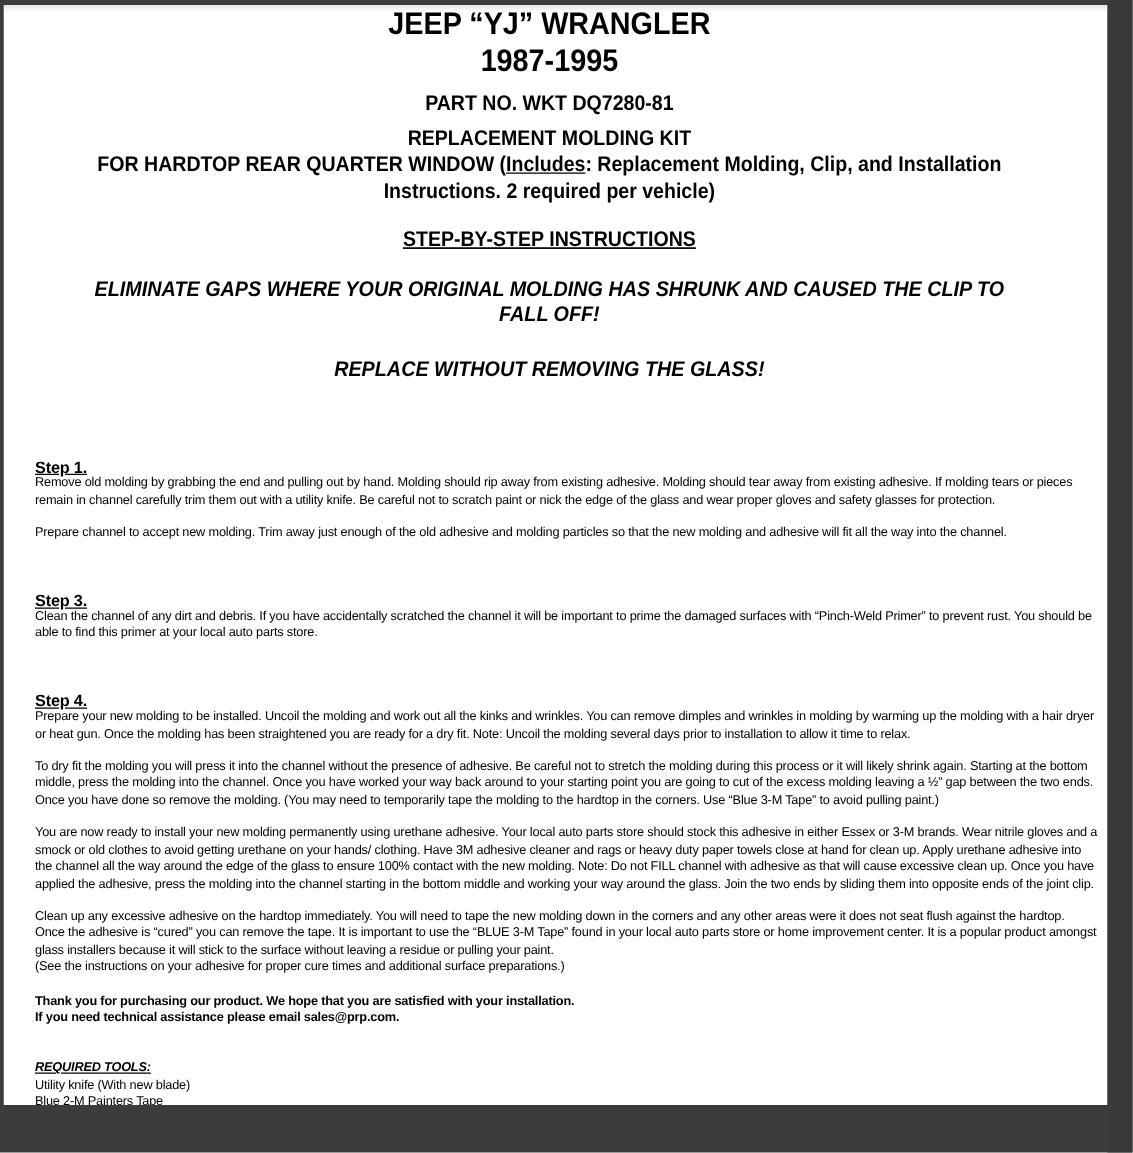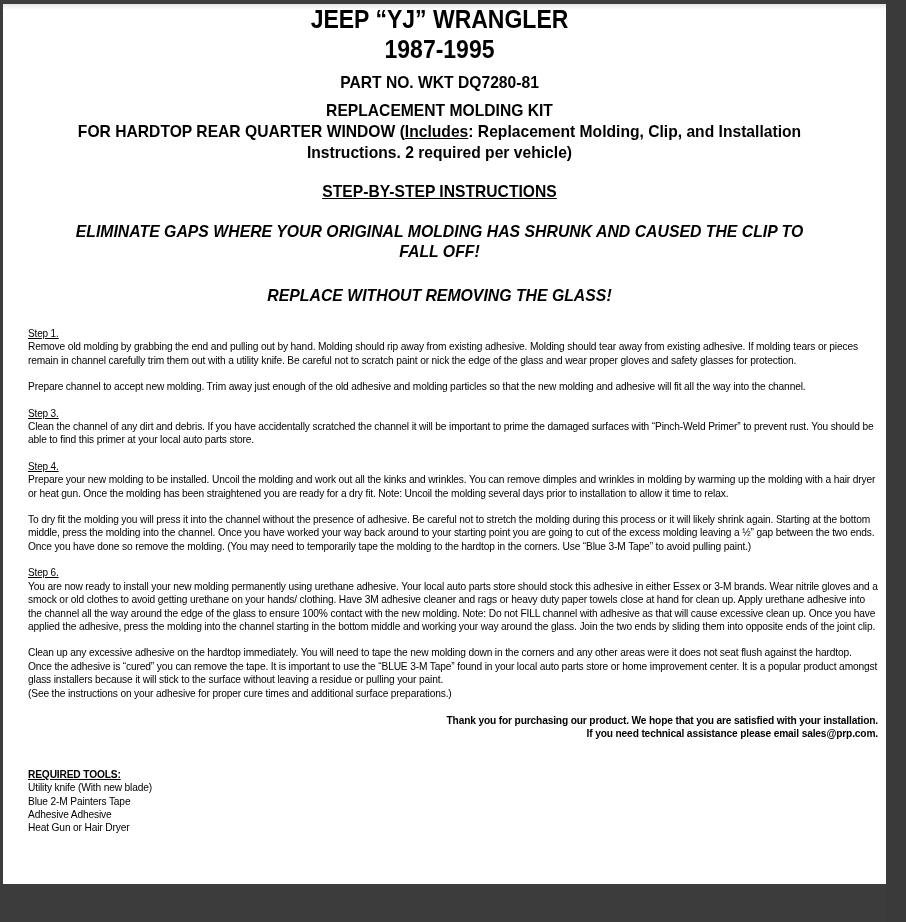--- a/index.html
+++ b/index.html
@@ -40,26 +40,27 @@
       transform:scaleX(0.93); transform-origin:center;
     }
     .u { text-decoration:underline; }
     .body-block {
       position:absolute; left:25px; width:850px;
       font-size:10.2px; line-height:13.4px;
       letter-spacing:-0.15px;
     }
     .step { margin-bottom:13px; }
     .step-label {
-      font-weight:normal; text-decoration:underline; display:block;
-      font-size:10px;
+      font-weight:bold; text-decoration:underline; display:block;
+      font-size:13px;
+      margin-top:40px;
     }
     .step-text { display:block; }
-    .bold-line { font-weight:bold; font-size:10.2px;text-align:right; }
-    .tools-head { font-weight:bold; text-decoration:underline; display:block; }
+    .bold-line { font-weight:bold; font-size:10.2px; }
+    .tools-head { font-weight:bold; text-decoration:underline; display:block;font-style:italic; }
     .tool { display:block; }
   </style>
 </head>
 <body>
 
 <div class="page">
   <div class="page-shade"></div>
 
   <div class="h-title" style="top:0px;">JEEP “YJ” WRANGLER</div>
   <div class="h-title" style="top:30px;">1987-1995</div>
@@ -90,21 +91,20 @@
       <span class="step-text">Clean the channel of any dirt and debris.  If you have accidentally scratched the channel it will be important to prime the damaged surfaces with “Pinch-Weld Primer” to prevent rust.  You should be able to find this primer at your local auto parts store.</span>
     </div>
     <div class="step">
       <span class="step-label">Step 4.</span>
       <span class="step-text">Prepare your new molding to be installed.  Uncoil the molding and work out all the kinks and wrinkles.  You can remove dimples and wrinkles in molding by warming up the molding with a hair dryer or heat gun.  Once the molding has been straightened you are ready for a dry fit. Note: Uncoil the molding several days prior to installation to allow it time to relax.</span>
     </div>
     <div class="step">
       <span class="step-text">To dry fit the molding you will press it into the channel without the presence of adhesive.  Be careful not to stretch the molding during this process or it will likely shrink again. Starting at the bottom middle, press the molding into the channel.  Once you have worked your way back around to your starting point you are going to cut of the excess molding leaving a ½” gap between the two ends.  Once you have done so remove the molding.  (You may need to temporarily tape the molding to the hardtop in the corners.  Use “Blue 3-M Tape” to avoid pulling paint.)</span>
     </div>
     <div class="step">
-      <span class="step-label">Step 6.</span>
       <span class="step-text">You are now ready to install your new molding permanently using urethane adhesive.  Your local auto parts store should stock this adhesive in either Essex or 3-M brands.  Wear nitrile gloves and a smock or old clothes to avoid getting urethane on your hands/ clothing. Have 3M adhesive cleaner and rags or heavy duty paper towels close at hand for clean up.  Apply urethane adhesive into the channel all the way around the edge of the glass to ensure 100% contact with the new molding. Note: Do not FILL channel with adhesive as that will cause excessive clean up.  Once you have applied the adhesive, press the molding into the channel starting in the bottom middle and working your way around the glass.  Join the two ends by sliding them into opposite ends of the joint clip.</span>
     </div>
     <div class="step">
       <span class="step-text">Clean up any excessive adhesive on the hardtop immediately.  You will need to tape the new molding down in the corners and any other areas were it does not seat flush against the hardtop. Once the adhesive is “cured” you can remove the tape.  It is important to use the “BLUE 3-M Tape” found in your local auto parts store or home improvement center.  It is a popular product amongst glass installers because it will stick to the surface without leaving a residue or pulling your paint.</span>
       <span class="step-text">(See the instructions on your adhesive for proper cure times and additional surface preparations.)</span>
     </div>
 
     <div class="bold-line" style="margin-top:14px;">Thank you for purchasing our product.  We hope that you are satisfied with your installation.</div>
     <div class="bold-line" style="margin-top:0;">If you need technical assistance please email sales@prp.com.</div>
 

